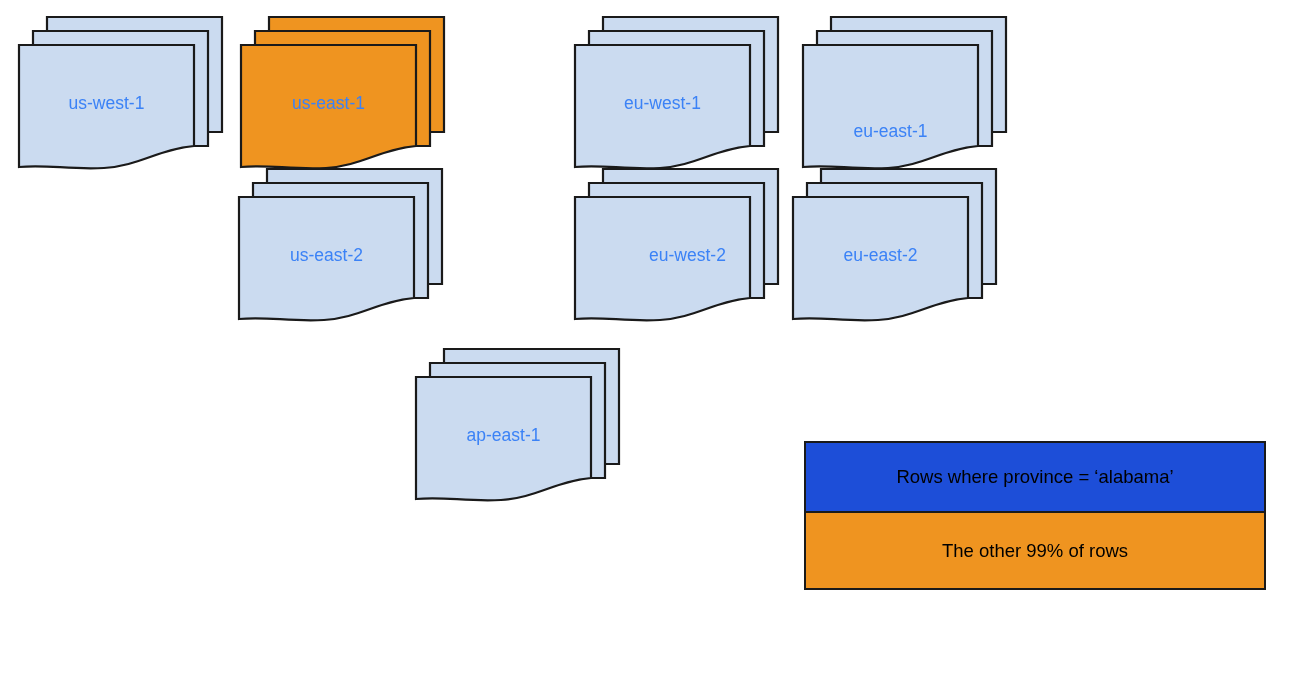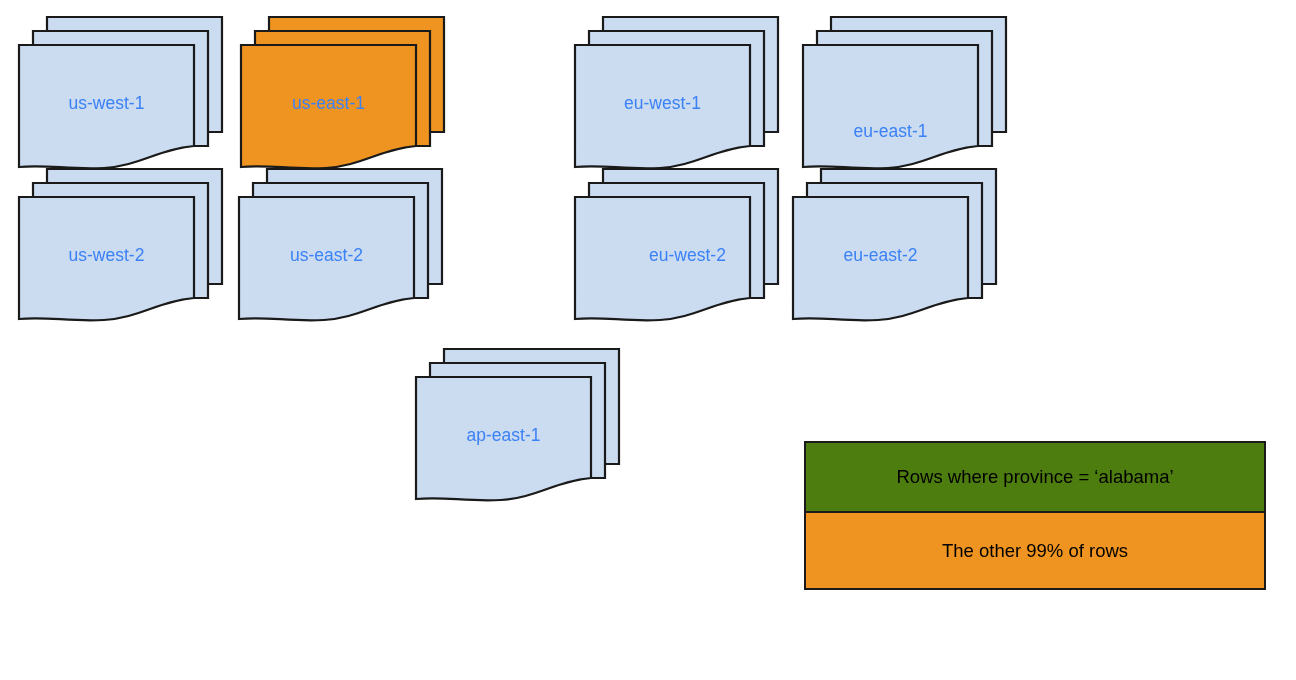--- a/index.html
+++ b/index.html
@@ -50,21 +50,21 @@
   .legend-row {
     height: 69px;
     display: flex;
     align-items: center;
     justify-content: center;
     font-size: 18.5px;
     color: #000000;
     box-sizing: border-box;
   }
   .legend-row.blue {
-    background: #4d7c0f;
+    background: #1d4ed8;
     border-bottom: 2px solid #1a1a1a;
     height: 70px;
   }
   .legend-row.orange {
     background: #ef9420;
     height: 75px;
   }
 </style>
 </head>
 <body>
@@ -100,28 +100,20 @@
 
   <div class="doc-stack" style="left:803px; top:16px;">
     <svg viewBox="0 0 218 158">
       <path d="M 28 1 L 203 1 L 203 116 L 28 116 Z" fill="#cbdbf0" stroke="#1a1a1a" stroke-width="2.2"></path>
       <path d="M 14 15 L 189 15 L 189 130 L 14 130 Z" fill="#cbdbf0" stroke="#1a1a1a" stroke-width="2.2"></path>
       <path d="M 0 29 L 175 29 L 175 130 C 140 133 120 150 85 152 C 50 154 28 148 0 151 Z" fill="#cbdbf0" stroke="#1a1a1a" stroke-width="2.2"></path>
     </svg>
     <div class="doc-label" style="top:77px;margin-top:28px;">eu-east-1</div>
   </div>
 
-  <div class="doc-stack" style="left:19px; top:168px;">
-    <svg viewBox="0 0 218 158">
-      <path d="M 28 1 L 203 1 L 203 116 L 28 116 Z" fill="#cbdbf0" stroke="#1a1a1a" stroke-width="2.2"></path>
-      <path d="M 14 15 L 189 15 L 189 130 L 14 130 Z" fill="#cbdbf0" stroke="#1a1a1a" stroke-width="2.2"></path>
-      <path d="M 0 29 L 175 29 L 175 130 C 140 133 120 150 85 152 C 50 154 28 148 0 151 Z" fill="#cbdbf0" stroke="#1a1a1a" stroke-width="2.2"></path>
-    </svg>
-    <div class="doc-label" style="top:77px;">us-west-2</div>
-  </div>
 
   <div class="doc-stack" style="left:239px; top:168px;">
     <svg viewBox="0 0 218 158">
       <path d="M 28 1 L 203 1 L 203 116 L 28 116 Z" fill="#cbdbf0" stroke="#1a1a1a" stroke-width="2.2"></path>
       <path d="M 14 15 L 189 15 L 189 130 L 14 130 Z" fill="#cbdbf0" stroke="#1a1a1a" stroke-width="2.2"></path>
       <path d="M 0 29 L 175 29 L 175 130 C 140 133 120 150 85 152 C 50 154 28 148 0 151 Z" fill="#cbdbf0" stroke="#1a1a1a" stroke-width="2.2"></path>
     </svg>
     <div class="doc-label" style="top:77px;">us-east-2</div>
   </div>
 

